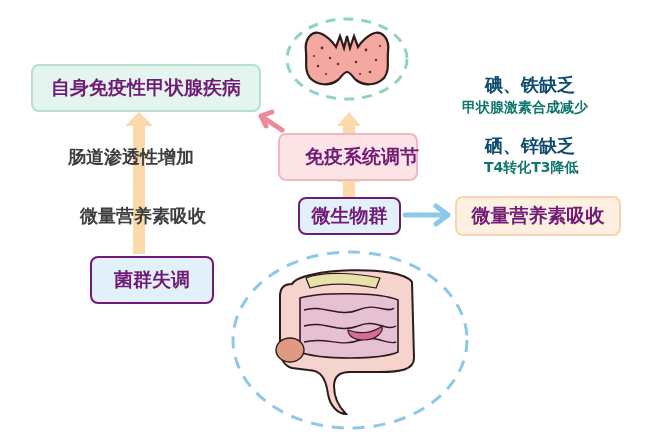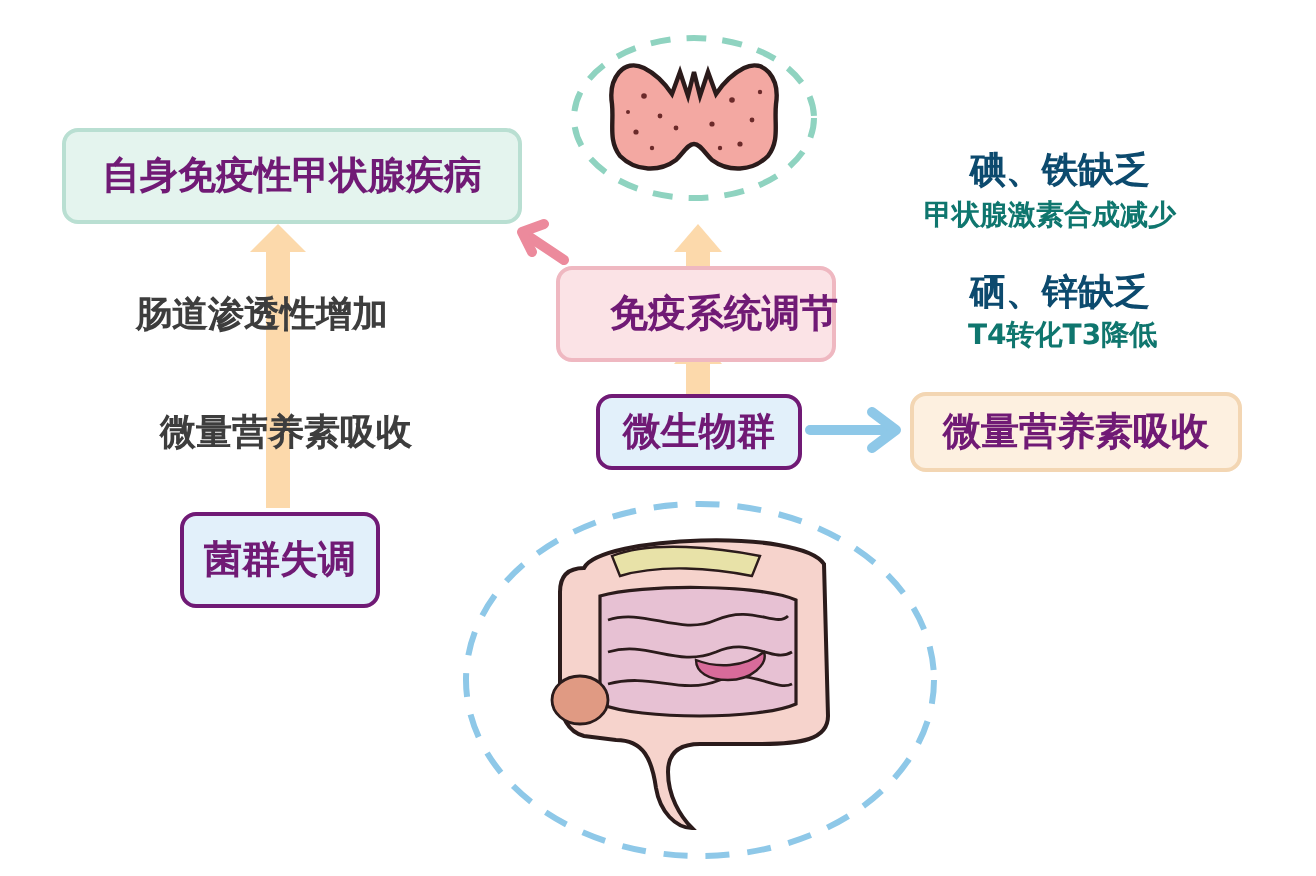--- a/index.html
+++ b/index.html
@@ -78,21 +78,21 @@
 </div>
 
 <div class="box box-blue" style="left:298px;top:197px;width:103px;height:38px;">
   <span>微生物群</span>
 </div>
 
 <div class="box box-peach" style="left:455px;top:196px;width:166px;height:40px;">
   <span>微量营养素吸收</span>
 </div>
 
-<div class="box box-blue" style="left:90px;top:256px;width:100px;height:48px;">
+<div class="box box-blue" style="left:90px;top:256px;width:124px;height:48px;">
   <span>菌群失调</span>
 </div>
 
 <div class="label" style="left:68px;top:145px;">肠道渗透性增加</div>
 <div class="label" style="left:80px;top:204px;">微量营养素吸收</div>
 
 <div class="note-dark" style="left:485px;top:73px;">碘、铁缺乏</div>
 <div class="note-red" style="left:462px;top:99px;">甲状腺激素合成减少</div>
 <div class="note-dark" style="left:485px;top:134px;">硒、锌缺乏</div>
 <div class="note-red" style="left:484px;top:159px;">T4转化T3降低</div>

